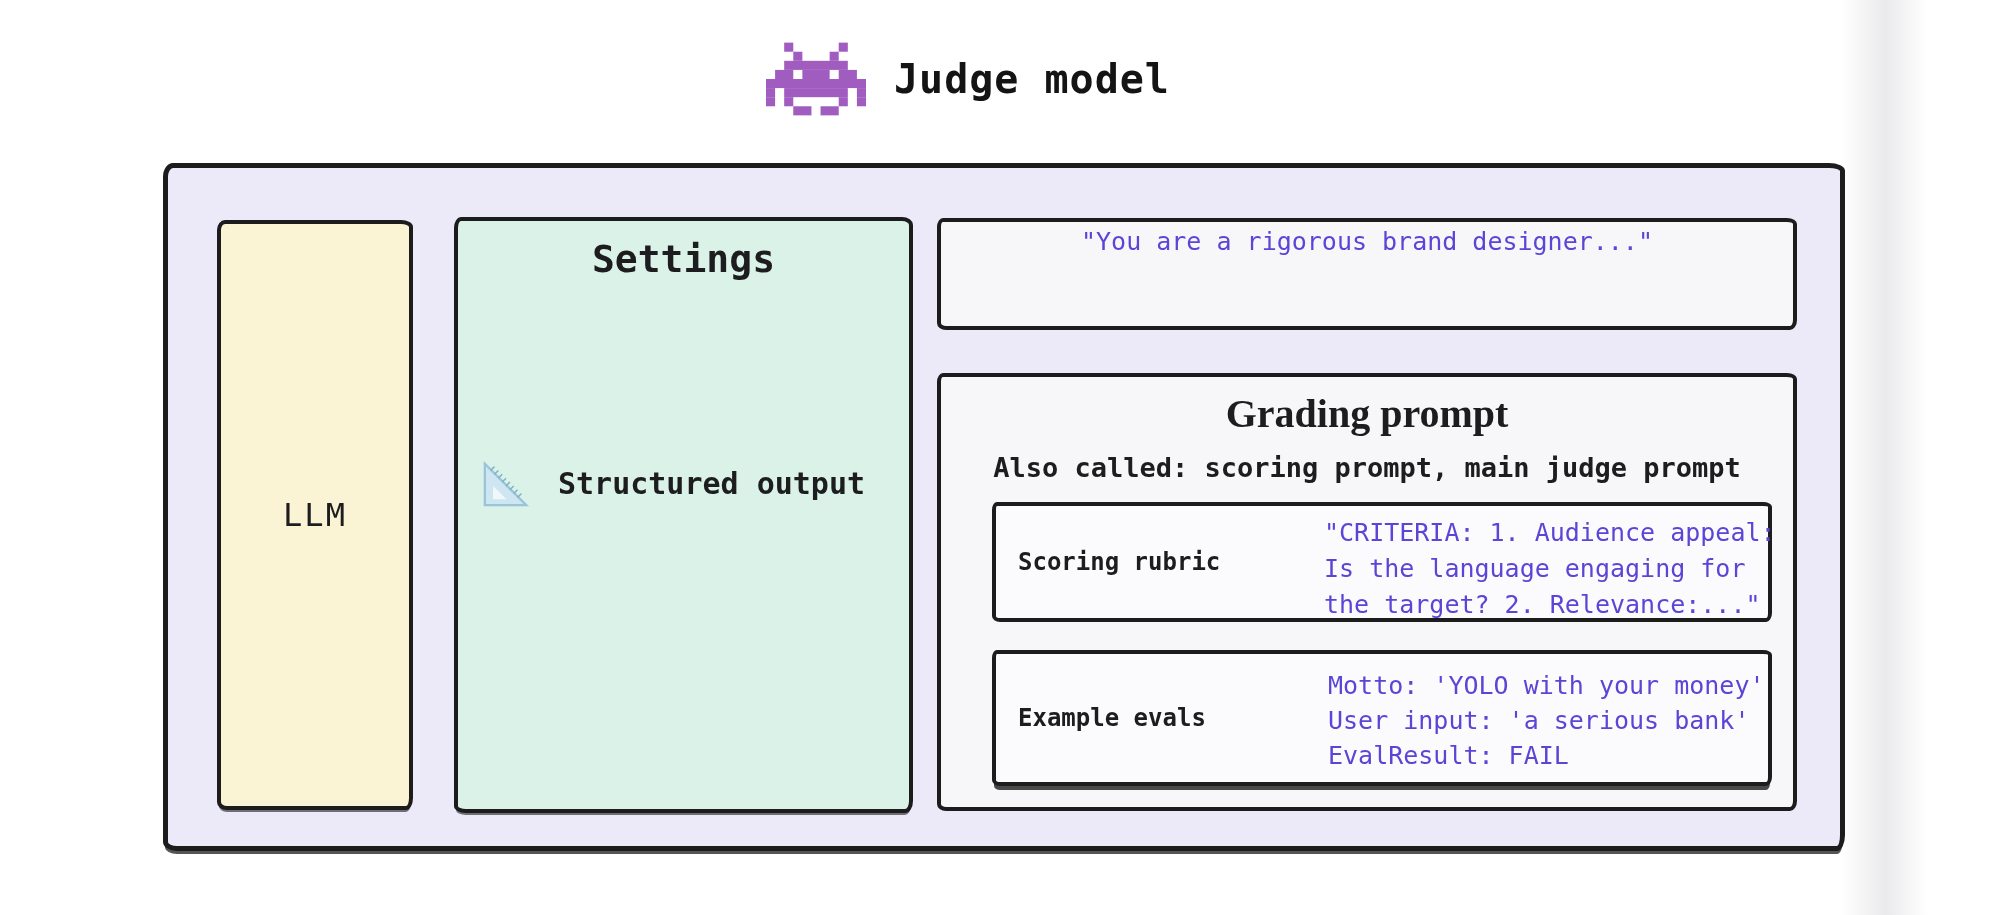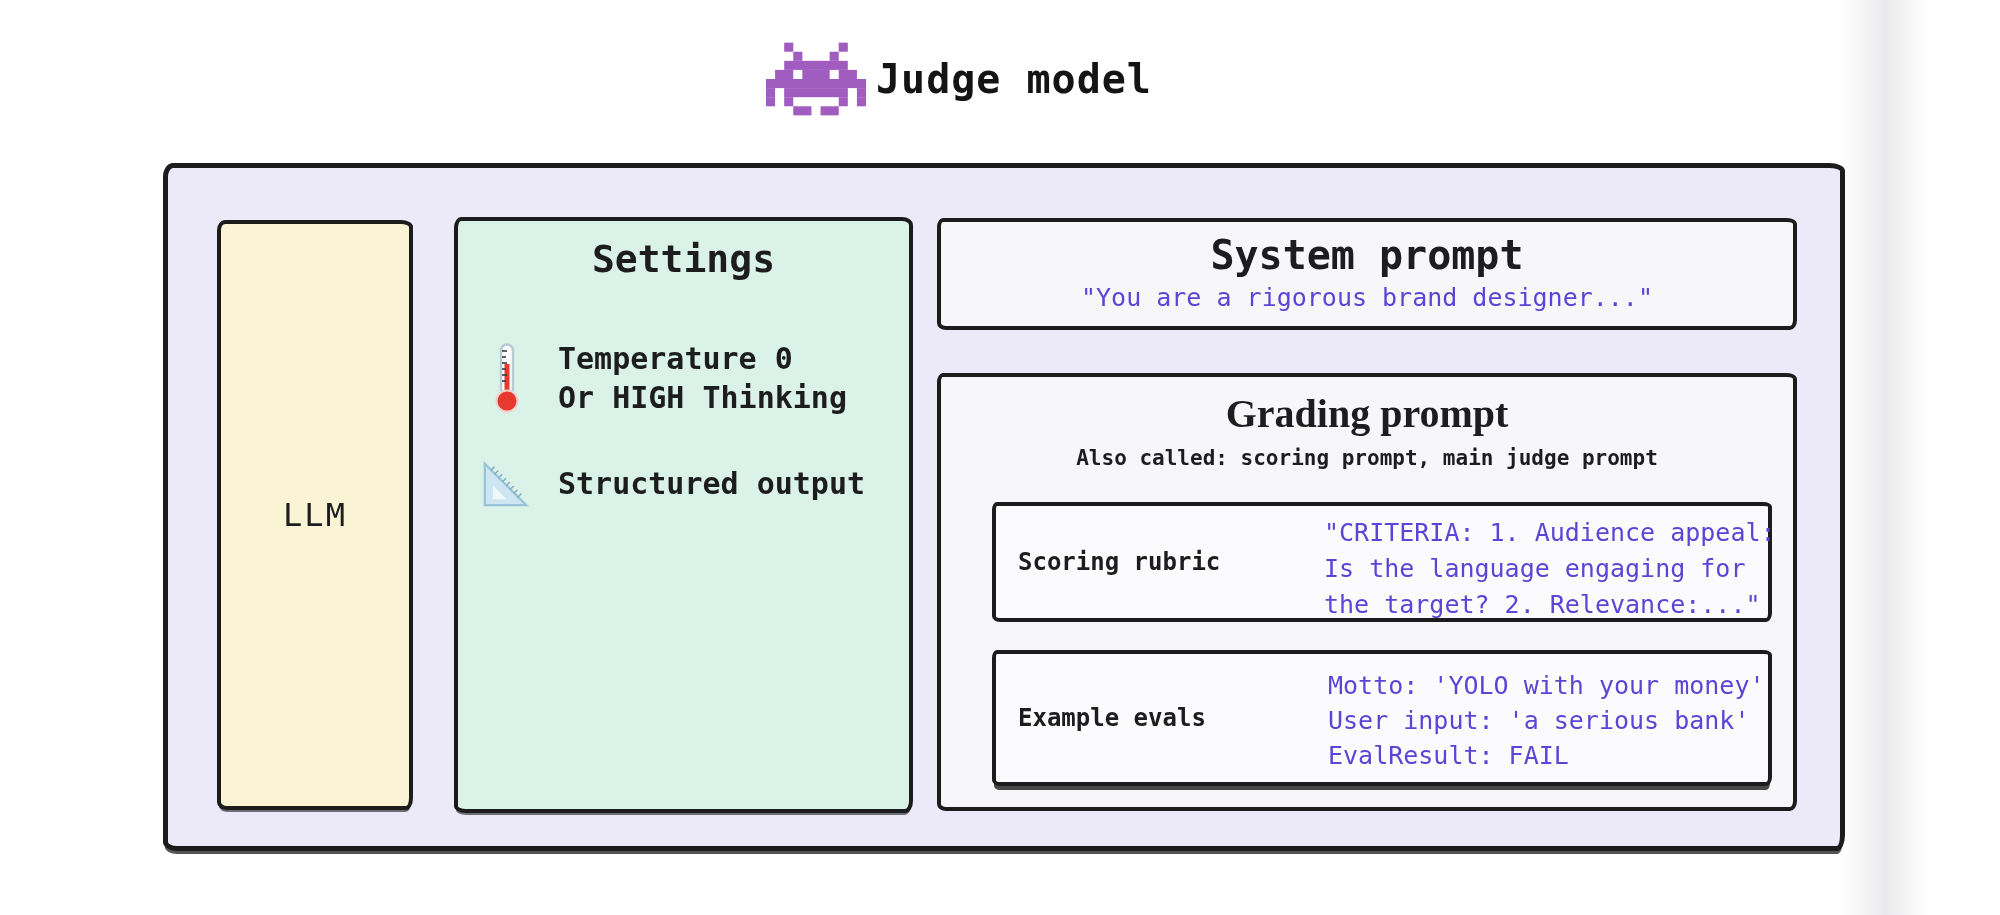--- a/index.html
+++ b/index.html
@@ -6,21 +6,21 @@
   .screen{
     position:relative;width:2000px;height:915px;background:var(--canvas-bg,#fff);
     overflow:hidden;font-family:"DejaVu Sans Mono","Liberation Mono",monospace;
     color:var(--text,#1d1d1f);
   }
   .page-edge{
     position:absolute;left:1841px;top:0;width:86px;height:915px;
     background:linear-gradient(to right, rgba(150,150,160,0) 0%, rgba(150,150,160,0.20) 52%, rgba(150,150,160,0) 100%);
   }
   
-  .header{position:absolute;left:766px;top:42px;display:flex;align-items:center;gap:10px;}
+  .header{position:absolute;left:766px;top:42px;display:flex;align-items:center;gap:28px;}
   .invader{width:100px;height:74px;display:block;}
   .invader rect{fill:var(--invader-purple,#a15cc0);}
   .header-title{font-size:40px;font-weight:bold;letter-spacing:1px;color:#141414;}
   
   .sketch{box-sizing:border-box;position:absolute;border:4px solid var(--border,#1c1c1c);}
   .outer{
     left:163px;top:163px;width:1682px;height:688px;border-width:5px;
     background:var(--outer-bg,#ece9f8);
     border-radius:10px 16px 8px 14px / 14px 8px 16px 9px;
     box-shadow:0 5px 0 -2px rgba(28,28,28,0.75);
@@ -45,21 +45,21 @@
   .icon-col{flex:0 0 auto;display:flex;align-items:center;justify-content:center;width:54px;}
   .panel{
     background:var(--panel-bg,#f7f7fa);
     border-radius:6px 10px 7px 9px / 9px 6px 10px 7px;
   }
   .sys-box{left:769px;top:50px;width:860px;height:112px;}
   .sys-title{margin-top:10px;text-align:center;font-size:40px;font-weight:bold;line-height:46px;}
   .sys-quote{margin-top:5px;text-align:center;font-size:25px;color:var(--purple-text,#5b45d6);}
   .grading-box{left:769px;top:205px;width:860px;height:438px;}
   .grading-title{margin-top:14px;text-align:center;font-size:40px;font-weight:bold;line-height:46px;font-family:Liberation Serif, serif;}
-  .grading-subtitle{margin-top:9px;text-align:center;font-size:21px;font-weight:bold;}
+  .grading-subtitle{margin-top:15px;text-align:center;font-size:27px;font-weight:bold;}
   .inner-box{
     background:var(--inner-bg,#fbfbfd);
     border-radius:5px 9px 6px 8px / 8px 5px 9px 6px;
   }
   .rubric-box{left:51px;top:125px;width:780px;height:120px;}
   .evals-box{left:51px;top:273px;width:780px;height:136px;box-shadow:0 6px 0 -2px rgba(28,28,28,0.8);}
   .inner-label{position:absolute;left:22px;top:0;bottom:0;display:flex;align-items:center;font-size:24px;font-weight:bold;white-space:nowrap;}
   .purple-lines{position:absolute;color:var(--purple-text,#5b45d6);font-size:25px;white-space:nowrap;}
   .rubric-lines{left:328px;top:9px;line-height:36px;}
   .evals-lines{left:332px;top:14px;line-height:35px;}
@@ -100,41 +100,20 @@
 
   <div class="sketch outer">
 
     <div class="sketch llm-box">
       <span class="llm-label">LLM</span>
     </div>
 
     <div class="sketch settings-box">
       <div class="settings-title">Settings</div>
 
-      <div class="setting-item first">
-        <span class="icon-col">
-          <svg class="thermo" viewBox="0 0 28 70" aria-hidden="true">
-            <rect x="8" y="1.5" width="12" height="50" rx="6" fill="#fdfdfd" stroke="#b7ccd6" stroke-width="2.5"></rect>
-            <rect x="11.5" y="21" width="5" height="32" fill="#e8392e"></rect>
-            <circle cx="14" cy="58" r="10.5" fill="#e8392e" stroke="#f4d0ca" stroke-width="2"></circle>
-            <g stroke="#3a3a3a" stroke-width="1.6">
-              <line x1="9" y1="8" x2="14" y2="8"></line>
-              <line x1="9" y1="14" x2="13" y2="14"></line>
-              <line x1="9" y1="20" x2="14" y2="20"></line>
-              <line x1="9" y1="26" x2="13" y2="26"></line>
-              <line x1="9" y1="32" x2="14" y2="32"></line>
-              <line x1="9" y1="38" x2="13" y2="38"></line>
-            </g>
-          </svg>
-        </span>
-        <div class="setting-lines">
-          <div>Temperature 0</div>
-          <div>Or HIGH Thinking</div>
-        </div>
-      </div>
 
       <div class="setting-item second">
         <span class="icon-col">
           <svg class="ruler" viewBox="0 0 54 54" aria-hidden="true">
             <path d="M4 7 L4 50 L47 50 Z" fill="#cde6f2" stroke="#9cc4d8" stroke-width="2.4"></path>
             <path d="M12.5 30 L12.5 44 L26.5 44 Z" fill="#f1f8fc"></path>
             <g stroke="#7fb0ca" stroke-width="1.5">
               <line x1="10" y1="14" x2="14" y2="10"></line>
               <line x1="14" y1="18" x2="18" y2="14"></line>
               <line x1="18" y1="22" x2="22" y2="18"></line>
@@ -146,21 +125,20 @@
             </g>
           </svg>
         </span>
         <div class="setting-lines">
           <div>Structured output</div>
         </div>
       </div>
     </div>
 
     <div class="sketch panel sys-box">
-      <div class="sys-title">System prompt</div>
       <div class="sys-quote">"You are a rigorous brand designer..."</div>
     </div>
 
     <div class="sketch panel grading-box">
       <div class="grading-title">Grading prompt</div>
       <div class="grading-subtitle">Also called: scoring prompt, main judge prompt</div>
 
       <div class="sketch inner-box rubric-box">
         <div class="inner-label">Scoring rubric</div>
         <div class="purple-lines rubric-lines">

